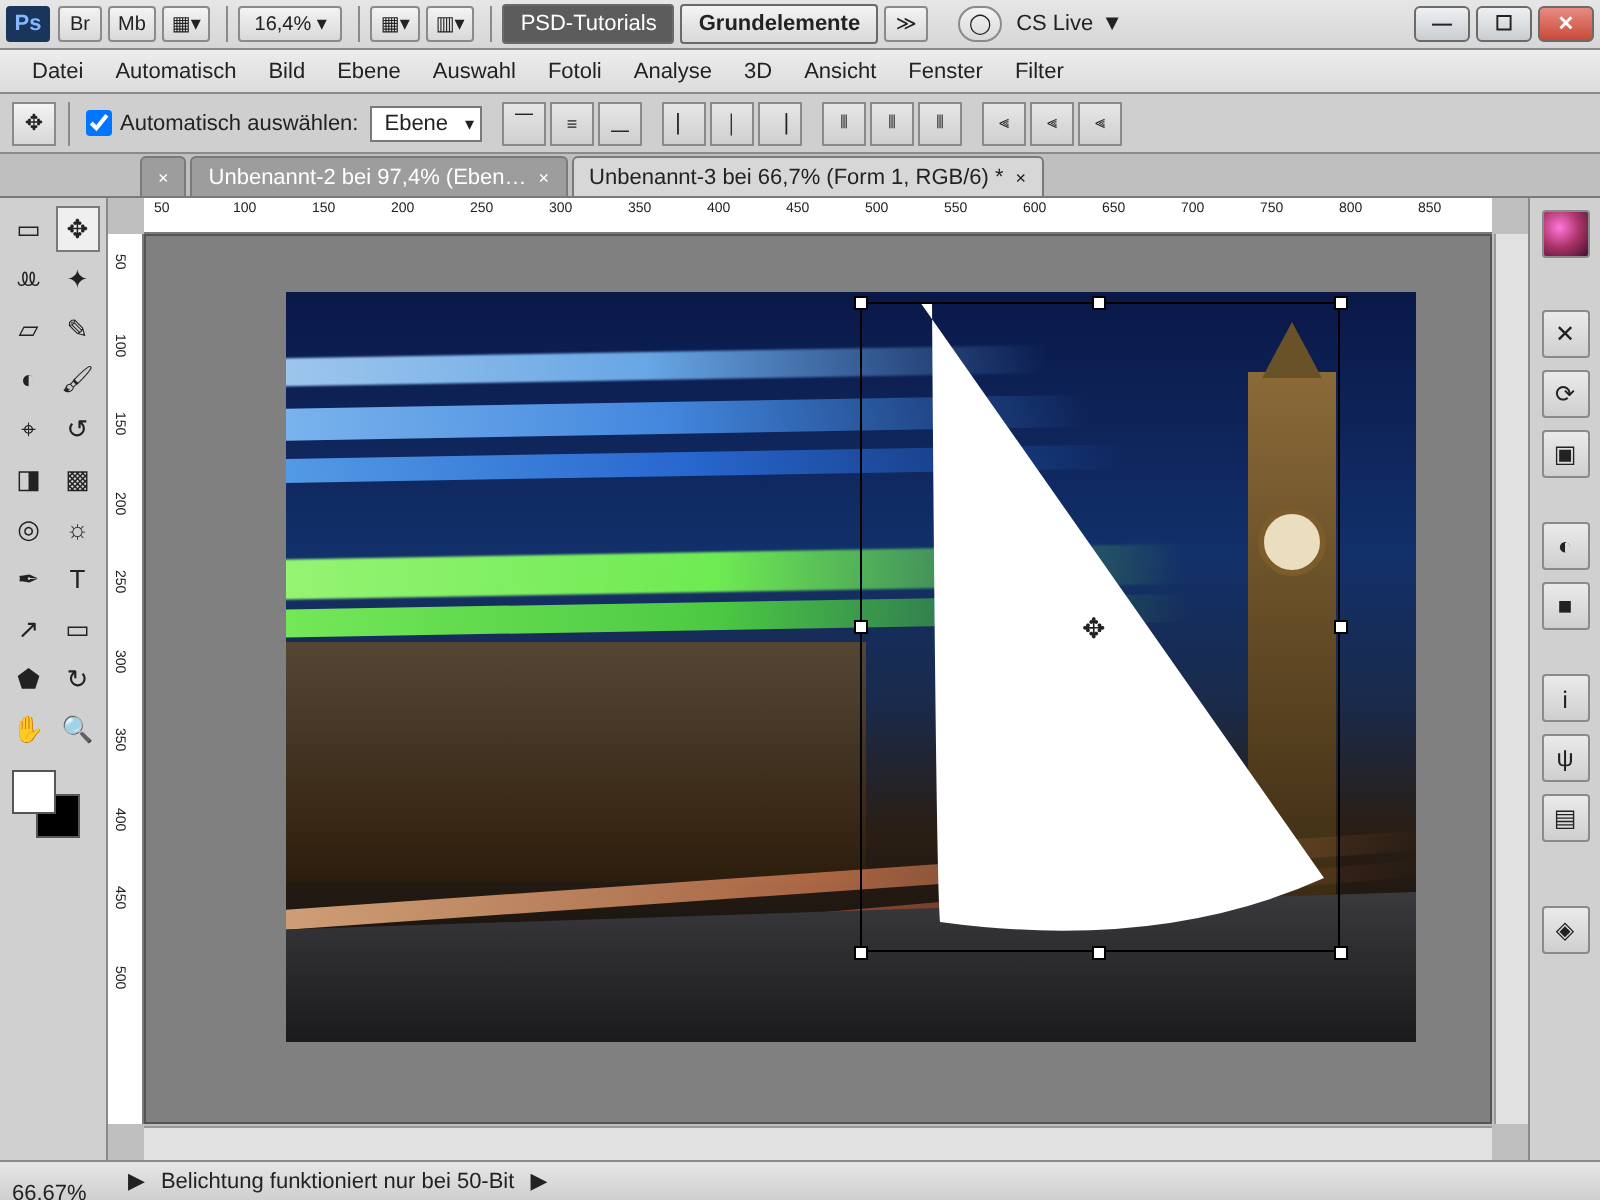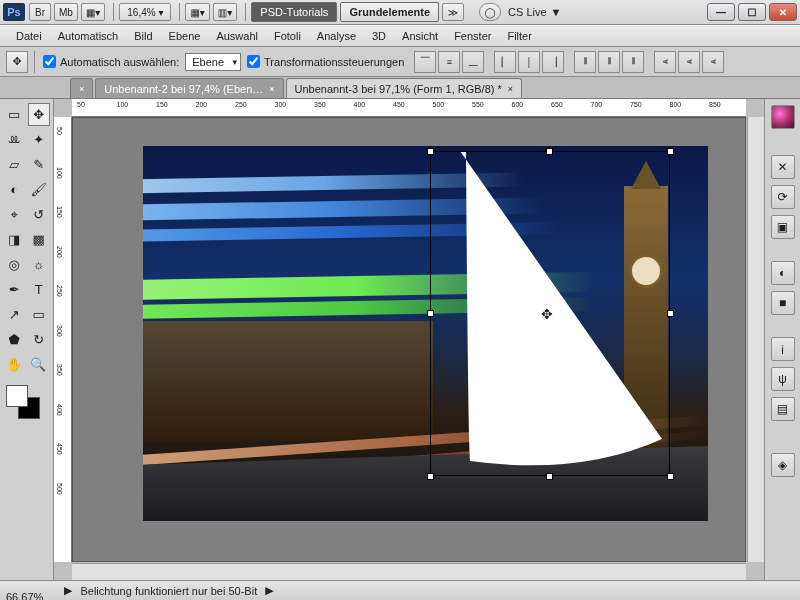--- a/index.html
+++ b/index.html
@@ -96,24 +96,20 @@
 </div>
 
 <div class="optionsbar">
   <div class="ob-ico">✥</div>
   <div style="width:3px;border-left:1px solid #8a8a8a;height:22px"></div>
   <label class="chk">
     <input type="checkbox" checked="" style="">
     <span>Automatisch auswählen:</span>
   </label>
   <div class="sel">Ebene</div>
-  <label class="chk">
-    <input type="checkbox" checked="" style="">
-    <span>Transformationssteuerungen</span>
-  </label>
   <div class="grp">
     <div class="obtn">⎺</div>
     <div class="obtn">≡</div>
     <div class="obtn">⎽</div>
   </div>
   <div class="grp">
     <div class="obtn">▏</div>
     <div class="obtn">│</div>
     <div class="obtn">▕</div>
   </div>
@@ -131,21 +127,21 @@
 
 <div class="doctabstrip">
   <div class="doctab">
       <span class="x">×</span>
     </div>
   <div class="doctab">
       <span>Unbenannt-2 bei 97,4% (Eben…</span>
       <span class="x">×</span>
     </div>
   <div class="doctab active">
-      <span>Unbenannt-3 bei 97,1% (Form 1, RGB/8) *</span>
+      <span>Unbenannt-3 bei 66,7% (Form 1, RGB/6) *</span>
       <span class="x">×</span>
     </div>
 </div>
 
 <div class="workarea">
 
   <div class="ltool">
     <div class="toolbox" style="position:absolute;inset:0;">
       <div class="tool">▭</div>
       <div class="tool sel">✥</div>

